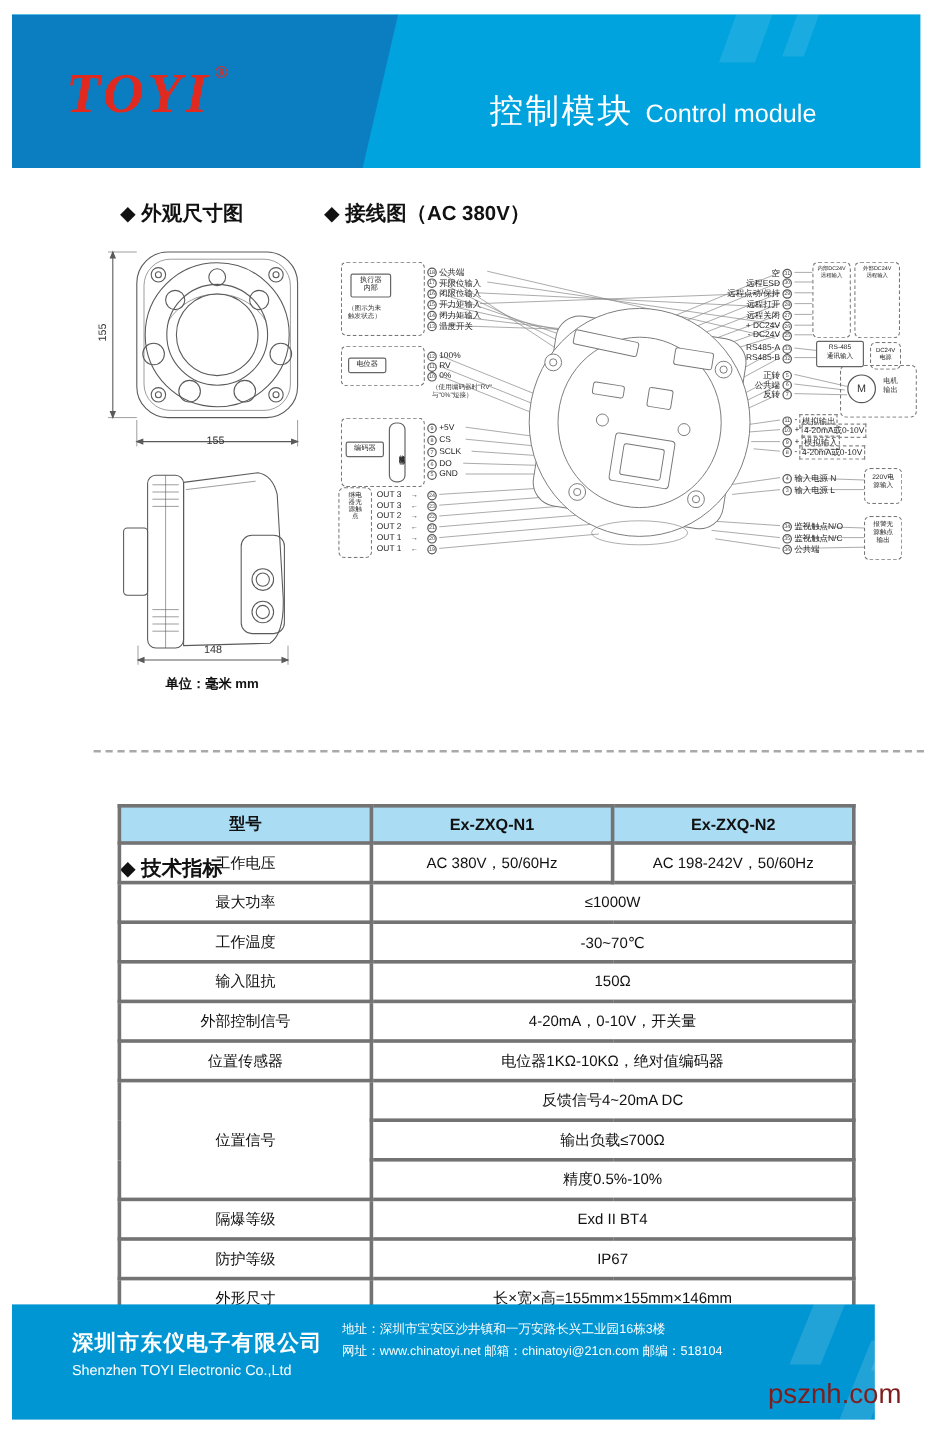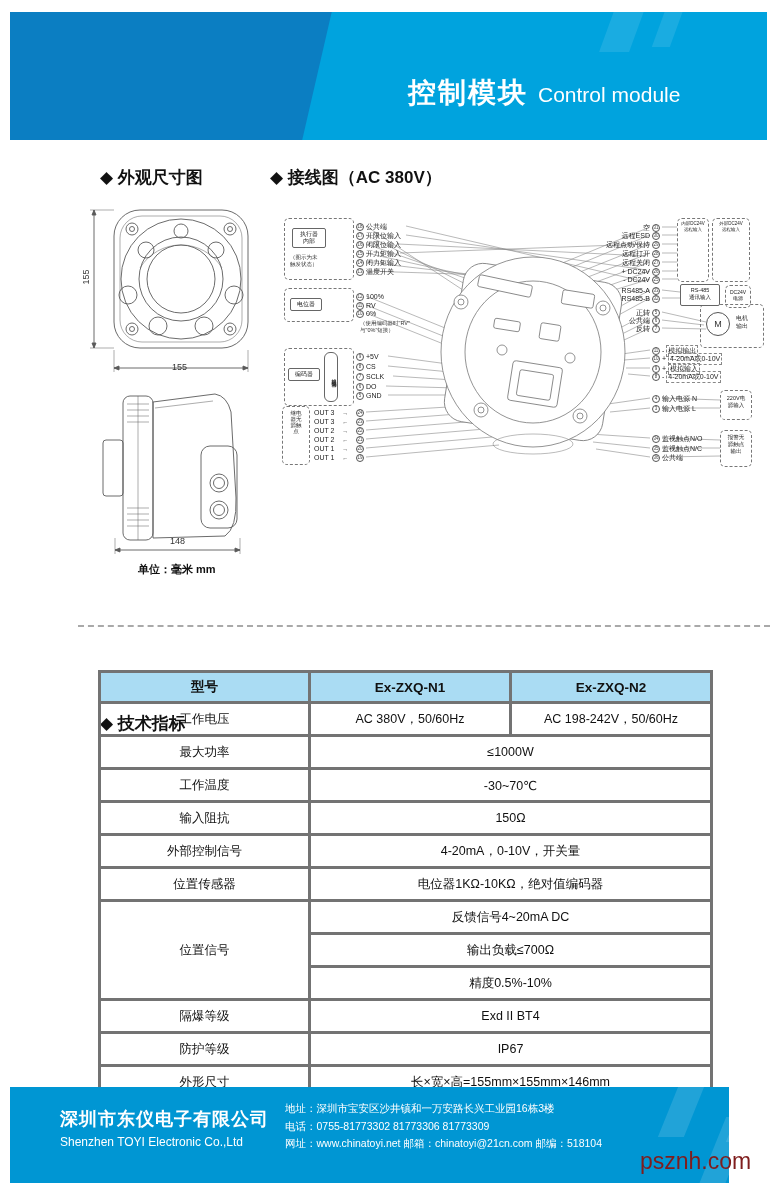--- a/index.html
+++ b/index.html
@@ -8,21 +8,21 @@
 
   
   .header{position:absolute;left:10px;top:12px;width:757px;height:128px;background:#00a3de;overflow:hidden;}
   .header .dark{position:absolute;left:0;top:0;width:100%;height:100%;background:#0b7ec2;
                 clip-path:polygon(0 0,42.5% 0,38.6% 100%,0 100%);}
   .streak{position:absolute;background:rgba(255,255,255,.10);transform:skewX(-20deg);}
   .logo{position:absolute;left:45px;top:42px;color:#e02a20;font-family:"Liberation Serif","DejaVu Serif",serif;
         font-style:italic;font-weight:bold;font-size:47px;letter-spacing:3px;line-height:1;}
   .logo .reg{font-size:15px;font-style:normal;vertical-align:28px;letter-spacing:0;margin-left:3px;}
   .htitle{position:absolute;left:398px;top:62px;color:#fff;white-space:nowrap;}
-  .htitle .cn{font-size:28px;font-weight:bold;letter-spacing:2px;}
+  .htitle .cn{font-size:28px;font-weight:normal;letter-spacing:2px;}
   .htitle .en{font-size:21px;margin-left:10px;}
 
   
   .sec-title{position:absolute;font-size:17px;font-weight:bold;color:#111;white-space:nowrap;}
 
   
   .draw{position:absolute;}
   .dimlabel{position:absolute;font-size:9px;color:#333;}
   .unit{position:absolute;font-size:11px;font-weight:bold;color:#111;}
 
@@ -67,20 +67,21 @@
 </style>
 </head>
 <body>
 
 <div class="page">
 
   <div class="header">
     <div class="dark"></div>
     <div class="streak" style="left:600px;top:-20px;width:30px;height:60px;"></div>
     <div class="streak" style="left:650px;top:-10px;width:18px;height:45px;"></div>
+    <div class="logo"><span>TOYI</span><span class="reg">®</span></div>
     <div class="htitle">
       <span class="cn">控制模块</span><span class="en">Control module</span>
     </div>
   </div>
 
   <div class="sec-title" style="left:100px;top:166px;">◆ 外观尺寸图</div>
   <div class="sec-title" style="left:270px;top:166px;">◆ 接线图（AC 380V）</div>
 
   <div class="draw" style="left:80px;top:198px;width:180px;height:192px;">
     <svg width="180" height="192" viewBox="0 0 180 192" stroke="#5a5a5a" fill="none" stroke-width="0.9">
@@ -537,20 +538,19 @@
     </table>
 
   <div class="footer">
     <div class="fstreak" style="left:660px;top:-10px;width:26px;height:60px;"></div>
     <div class="fstreak" style="left:700px;top:30px;width:26px;height:80px;"></div>
     <div class="fstreak" style="left:730px;top:-15px;width:18px;height:70px;"></div>
     <div class="fcn">深圳市东仪电子有限公司</div>
     <div class="fen">Shenzhen TOYI Electronic Co.,Ltd</div>
     <div class="finfo">
       <div>地址：深圳市宝安区沙井镇和一万安路长兴工业园16栋3楼</div>
-      <div>电话：0755-81773302 81773306 81773309</div>
       <div>网址：www.chinatoyi.net  邮箱：chinatoyi@21cn.com  邮编：518104</div>
     </div>
   </div>
 
   <div class="watermark">psznh.com</div>
 
 </div>
 
 </body></html>

